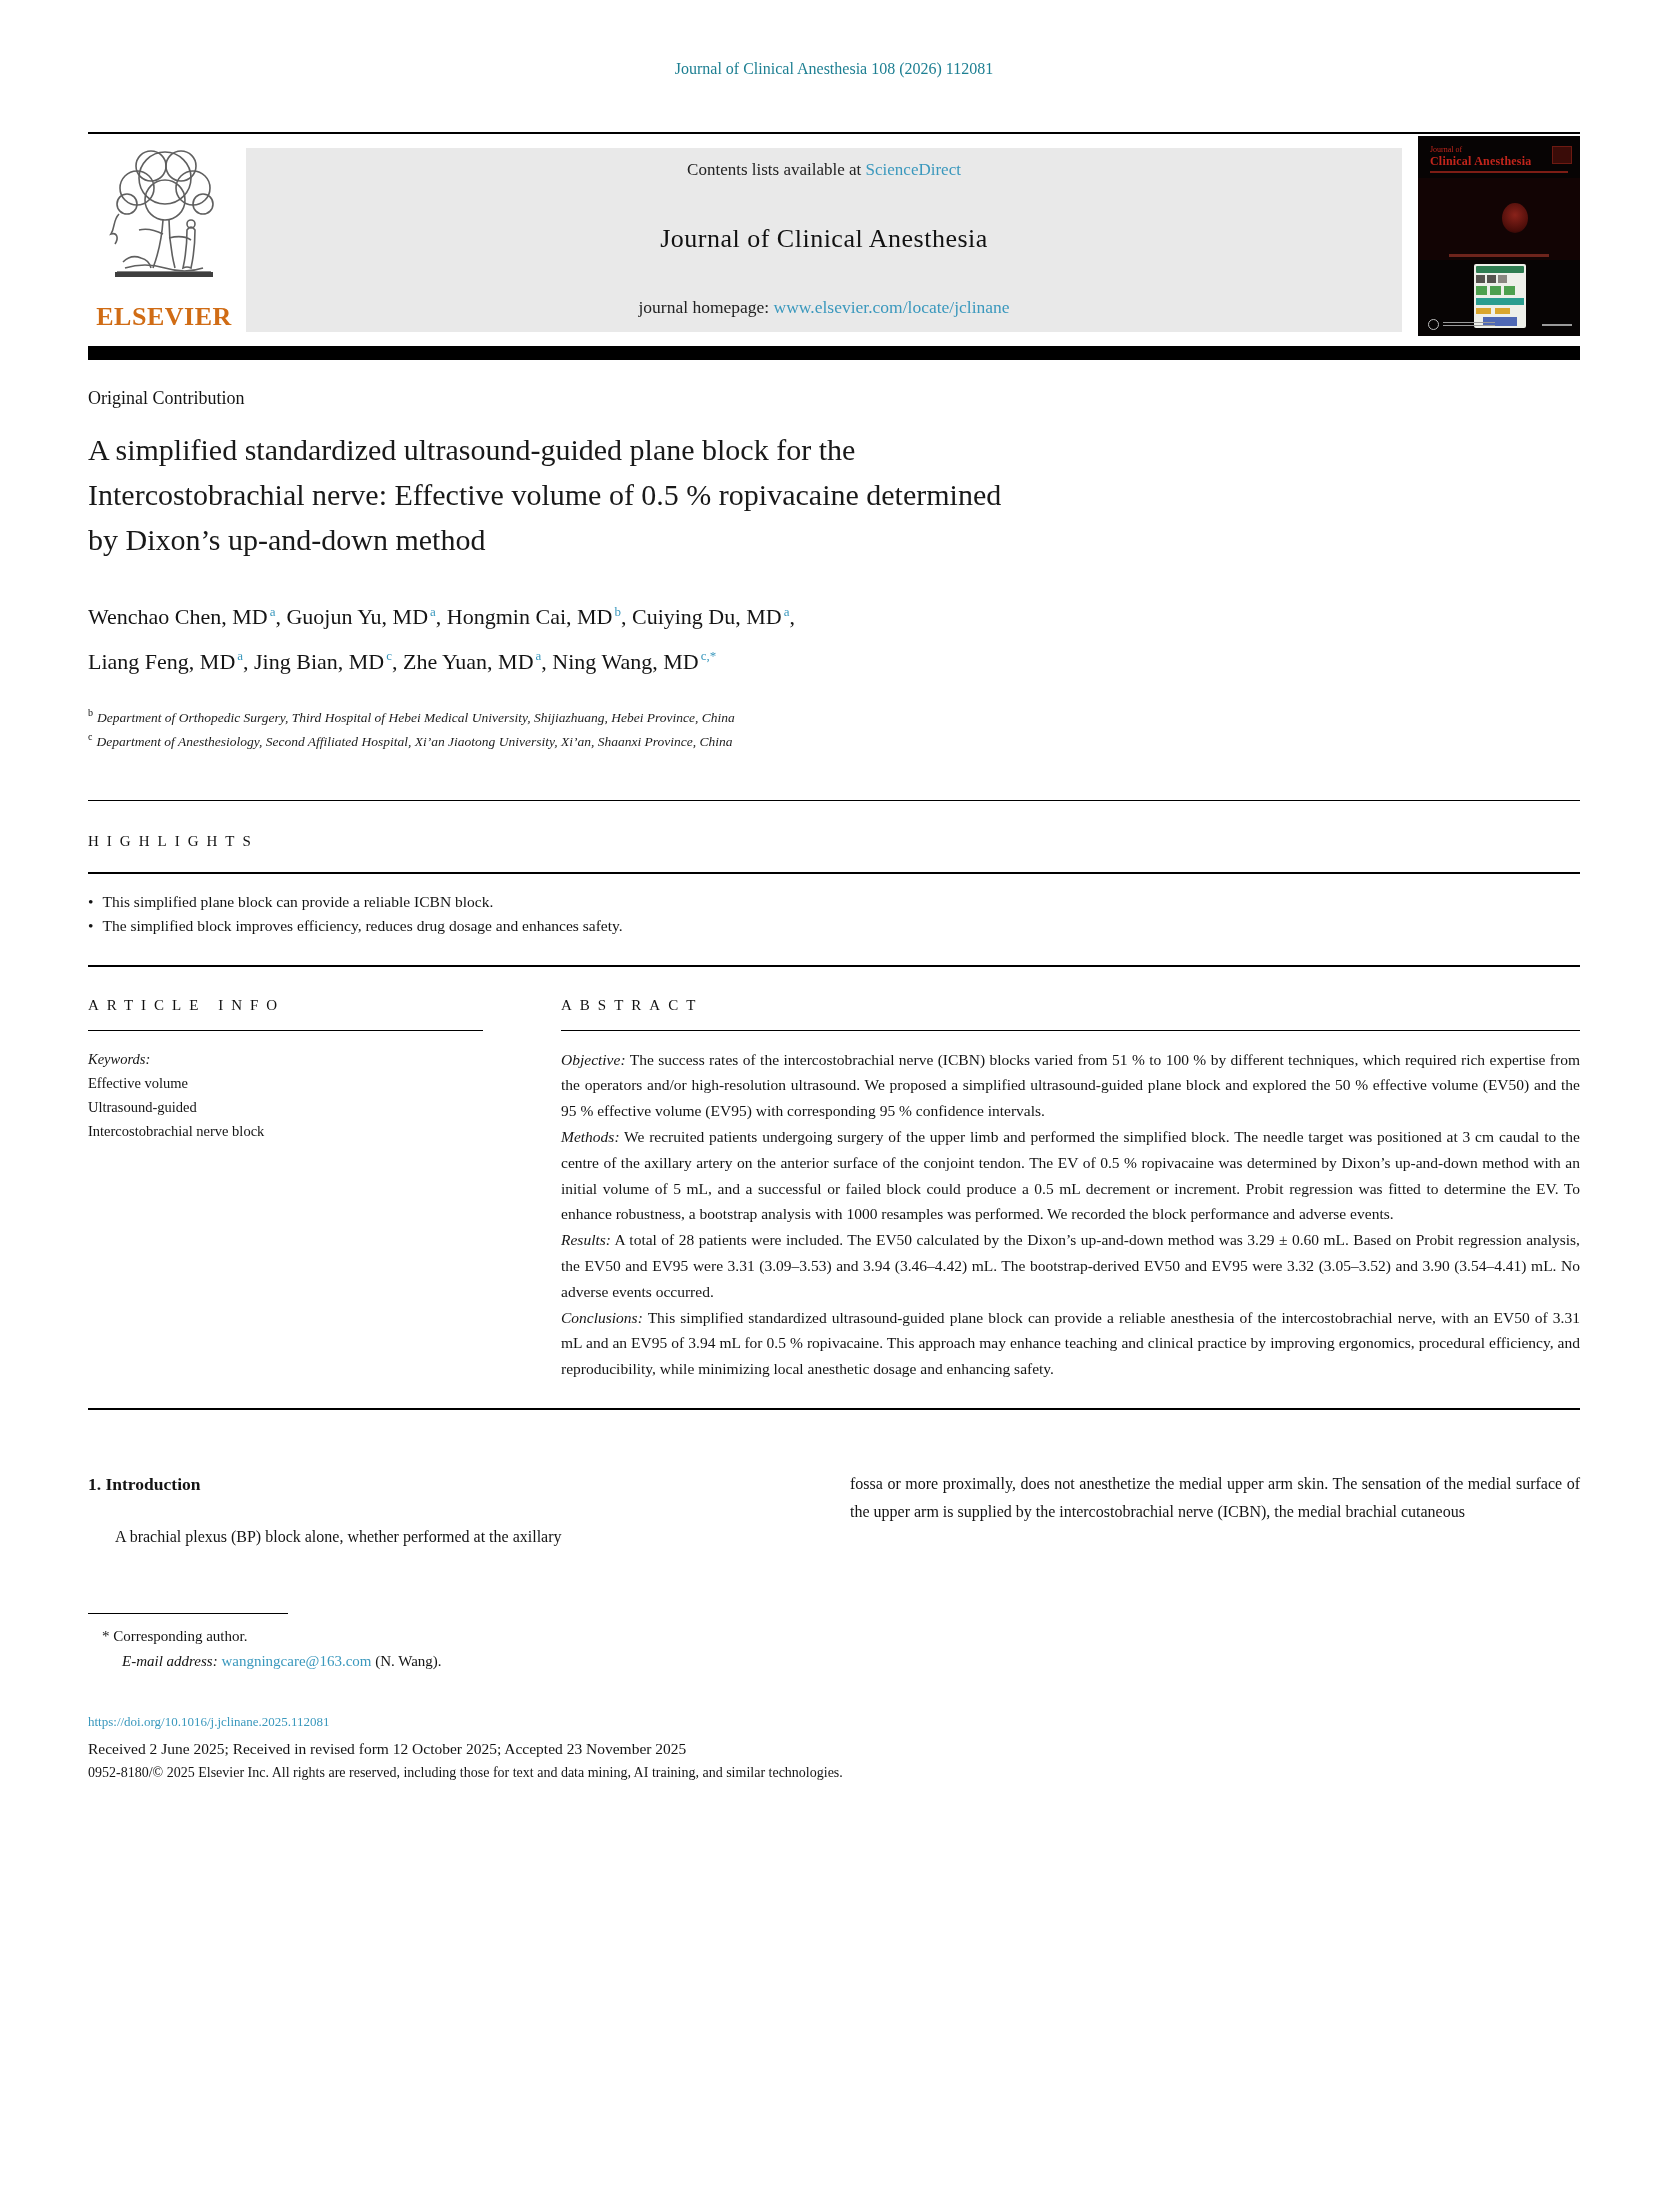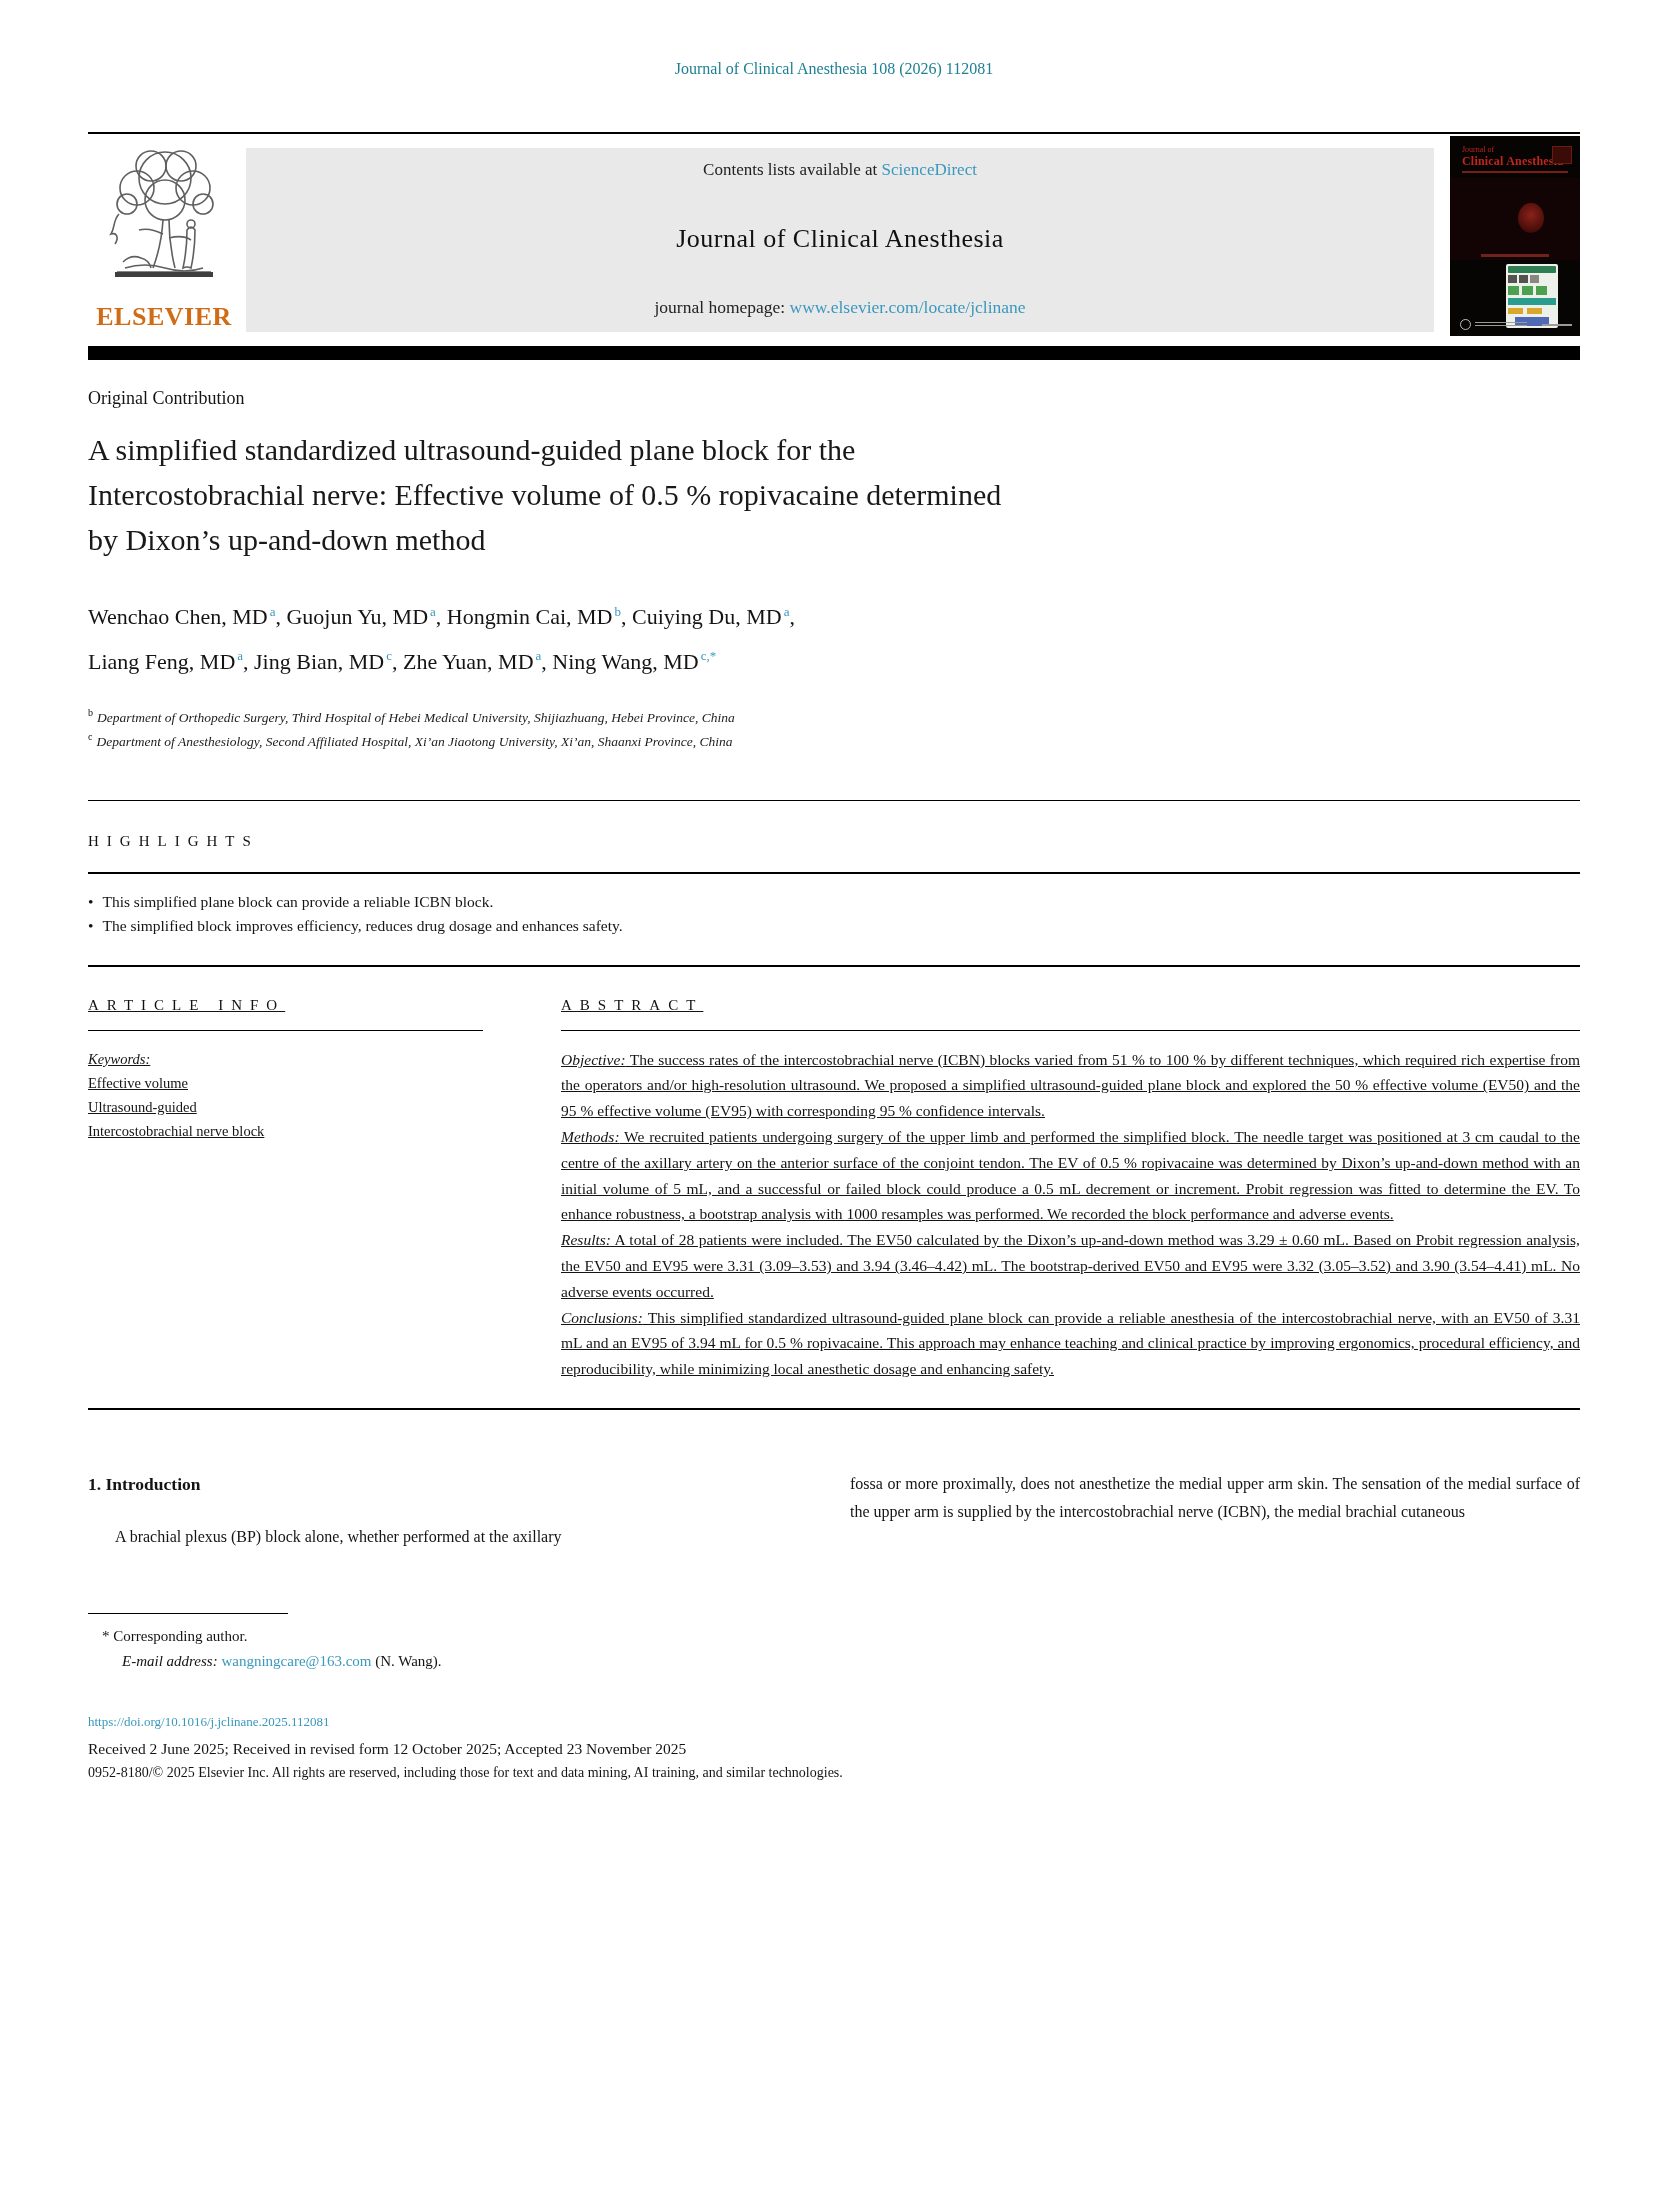--- a/index.html
+++ b/index.html
@@ -17,21 +17,21 @@
   
   .masthead{display:flex;height:212px;}
   .logo-block{width:152px;flex:none;display:flex;flex-direction:column;align-items:center;padding-top:10px;}
   .logo-block svg{display:block;}
   .elsevier-word{color:var(--elsevier_orange,#d06c15);font-size:26px;font-weight:bold;letter-spacing:.5px;margin-top:0;}
   .graybox{flex:1;background:#e9e9e9;margin:14px 16px 14px 6px;display:flex;flex-direction:column;justify-content:space-between;text-align:center;padding:12px 10px 14px;box-sizing:border-box;}
   .contents-line{font-size:17px;color:#222;}
   .journal-title{font-size:26px;letter-spacing:.5px;color:#111;}
   .homepage-line{font-size:17.5px;color:#222;}
   
-  .cover{width:130px;height:200px;flex:none;background:#070404;position:relative;overflow:hidden;margin-top:2px;}
+  .cover{width:162px;height:200px;flex:none;background:#070404;position:relative;overflow:hidden;margin-top:2px;}
   .cv-title1{color:#c2251c;font-size:8px;margin:9px 0 0 12px;line-height:9px;}
   .cv-title2{color:#c2251c;font-size:12px;font-weight:bold;margin:1px 0 0 12px;line-height:13px;letter-spacing:.2px;}
   .cv-subline{height:2px;background:#7d1d15;margin:3px 12px 0 12px;}
   .cv-badge{position:absolute;top:10px;right:8px;width:18px;height:16px;background:#3a0c08;border:1px solid #6e1a12;}
   .cv-photo{position:absolute;top:42px;left:0;right:0;height:82px;
     background:radial-gradient(ellipse 55px 40px at 58% 55%, #6b1410 0%, #3a0907 55%, #120location 100%);
     background-color:#120404;}
   .cv-photo::after{content:"";position:absolute;left:52%;top:30%;width:26px;height:30px;border-radius:50%;
     background:radial-gradient(circle at 50% 40%, #8a221a 0%, #4a0d09 70%, transparent 100%);}
   .cv-caption{position:absolute;top:118px;left:31px;right:31px;height:3px;background:#6e241c;}
@@ -60,21 +60,21 @@
   .affiliations sup{font-size:10px;margin-right:4px;color:#111;}
   .aff-text{font-style:italic;}
   .rule-thin{border-top:1.5px solid #000;margin-top:48px;}
   .sec-heading{font-size:15px;letter-spacing:8px;color:#111;}
   .hl-heading{margin-top:32px;}
   .rule-thick{border-top:2.5px solid #000;margin-top:22px;}
   ul.highlights{list-style:none;margin:16px 0 0;padding:0;font-size:15.5px;line-height:24.5px;}
   ul.highlights li::before{content:"\2022";margin-right:9px;}
   .rule-thick2{border-top:2.5px solid #000;margin-top:26px;}
   
-  .cols{display:flex;margin-top:30px;text-decoration:underline;}
+  .cols{display:flex;margin-top:30px;}
   .col-info{width:395px;flex:none;margin-right:78px;}
   .sec-rule{border-top:1.5px solid #000;margin-top:16px;}
   .keywords{margin-top:16px;font-size:14.5px;line-height:24px;}
   .kw-label{font-style:italic;}
   .col-abs{flex:1;}
   .col-abs p{margin:0;font-size:15.5px;line-height:25.8px;text-align:justify;}
   .col-abs p.first{margin-top:16px;}
   .plabel{font-style:italic;}
   
   .intro-cols{display:flex;gap:32px;margin-top:62px;}

